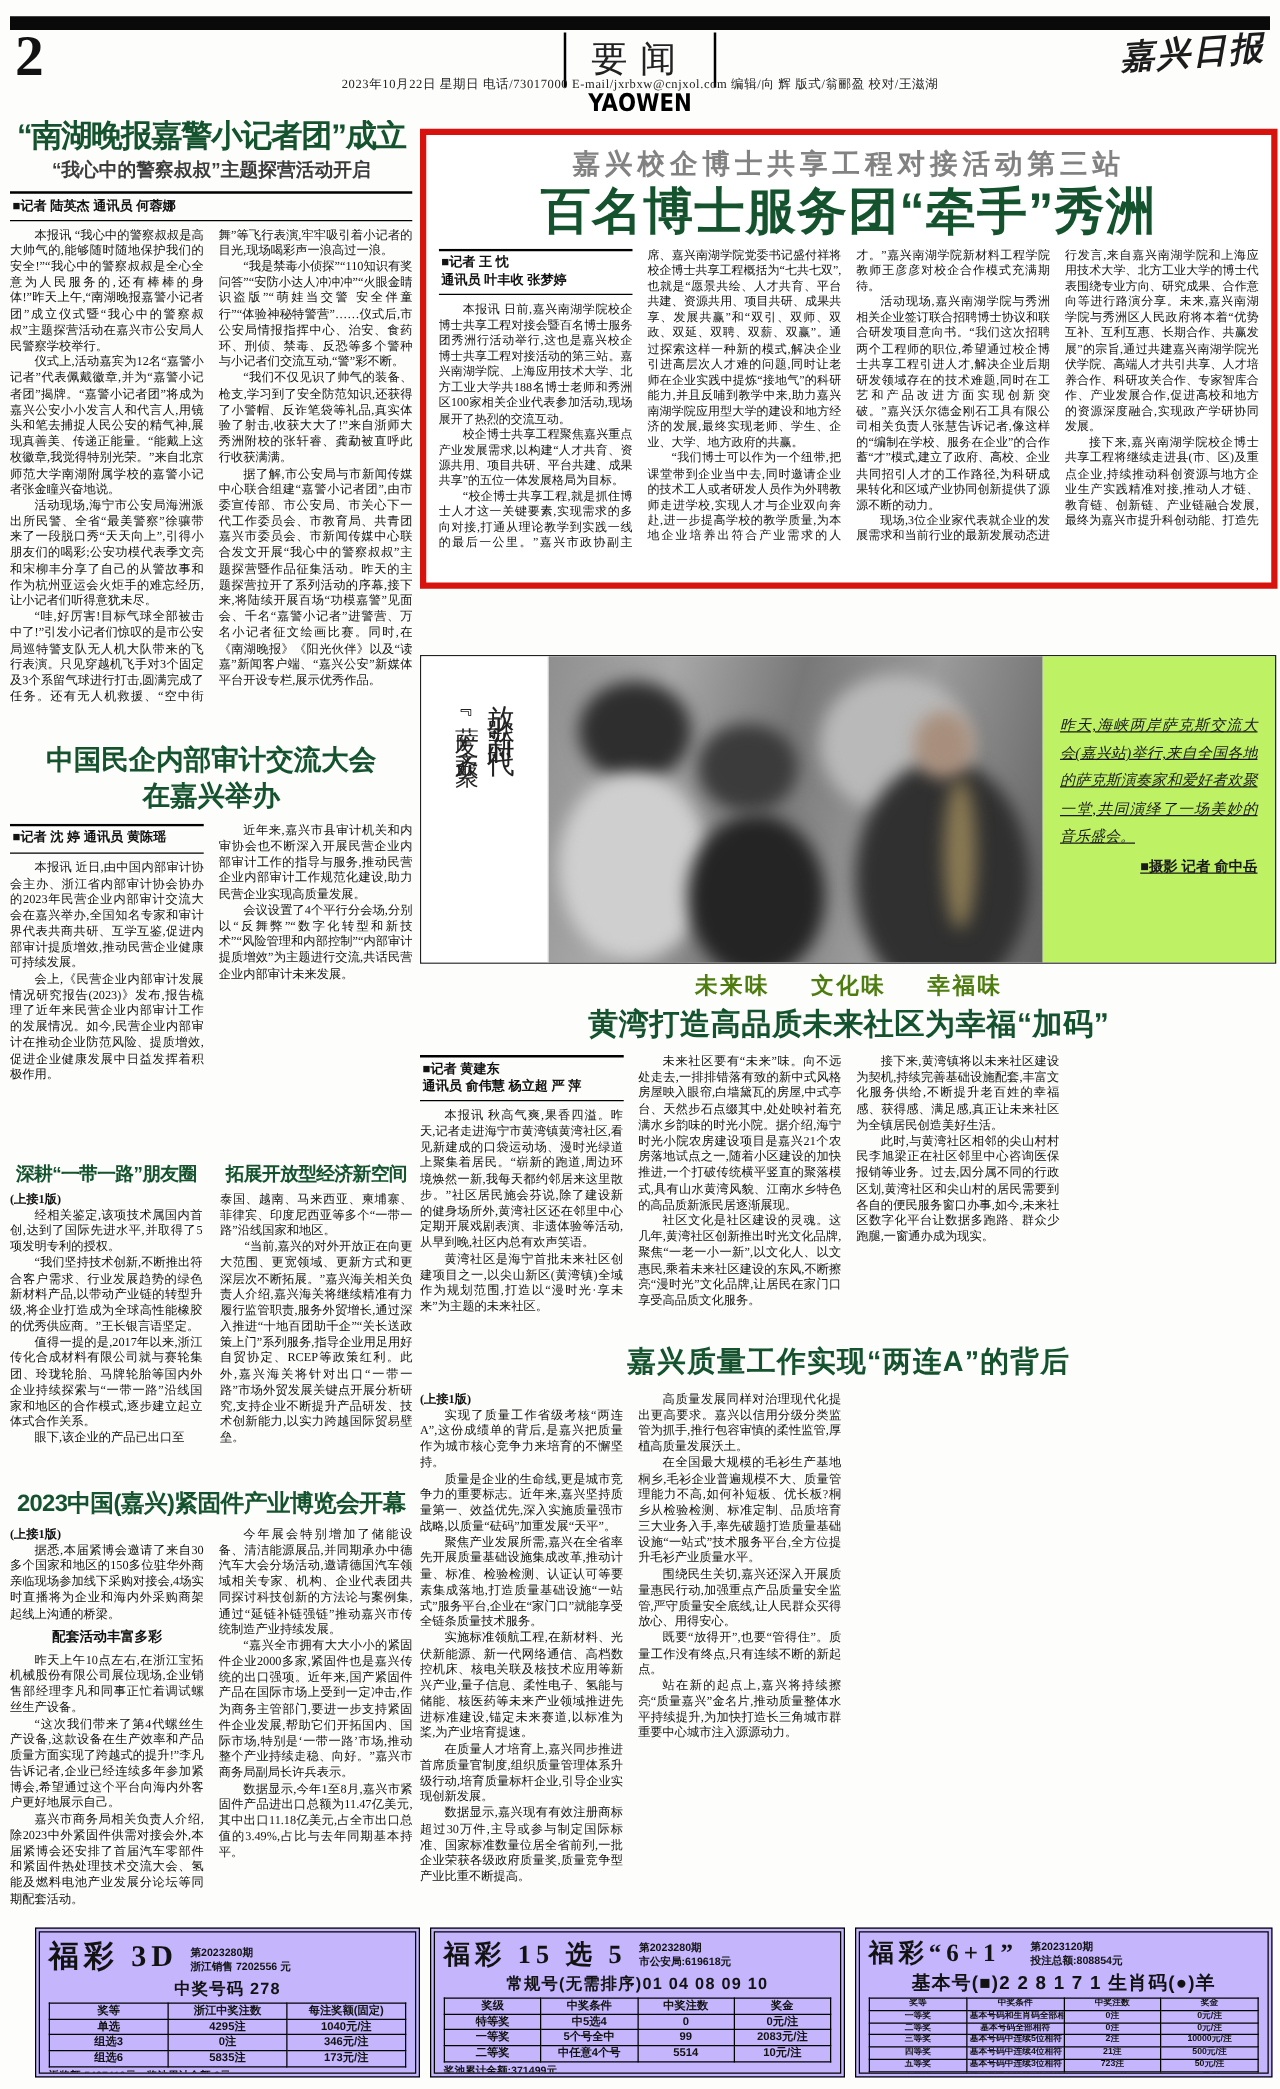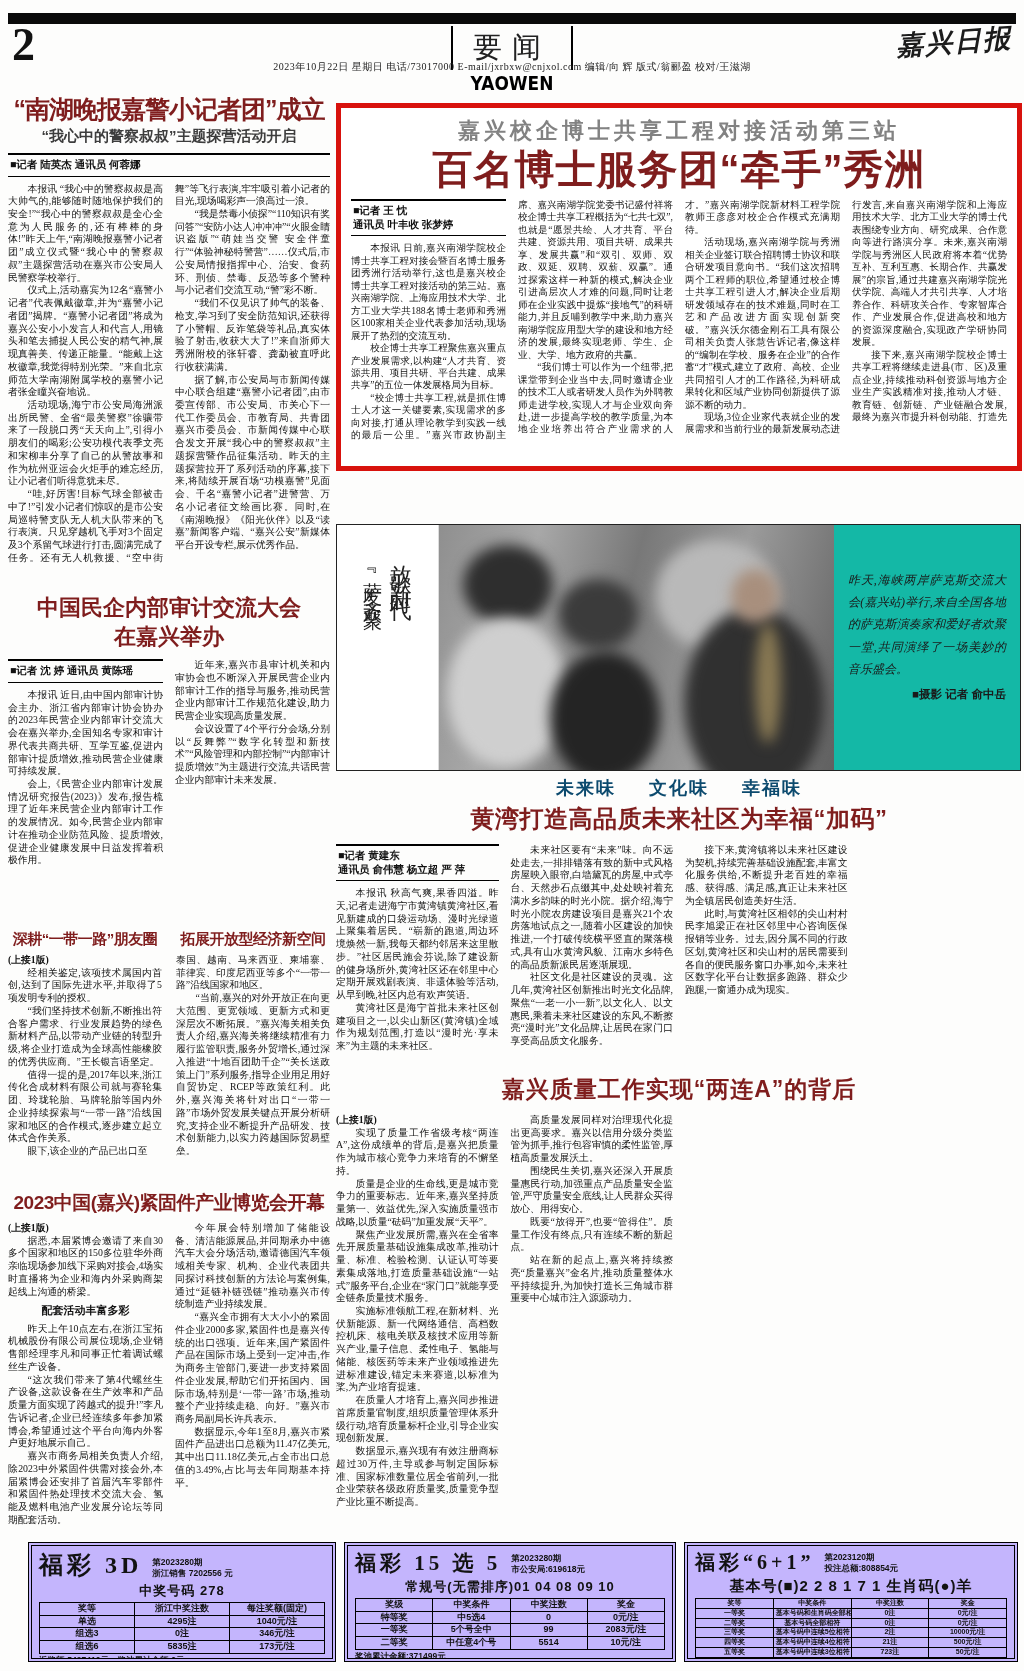--- a/index.html
+++ b/index.html
@@ -1,21 +1,21 @@
 <!DOCTYPE html>
 <html><head>
 <meta charset="utf-8">
 <style>
   html,body{margin:0;padding:0;}
   body{
     width:1024px;height:1671px;position:relative;background:#fdfdfc;
     font-family:"Liberation Serif","DejaVu Serif",serif;color:#121212;overflow:hidden;
   }
   .abs{position:absolute;box-sizing:border-box;}
-  .hl{font-family:"Liberation Sans","DejaVu Sans",sans-serif;font-weight:bold;color:#7f1d1d;}
+  .hl{font-family:"Liberation Sans","DejaVu Sans",sans-serif;font-weight:bold;color:#14532d;}
   
   .body-text{font-size:9.8px;line-height:1.3;text-align:justify;overflow:hidden;
     column-gap:12px;column-fill:auto;}
   .body-text p{margin:0;text-indent:2em;}
   .body-text p.marker{text-indent:0;font-weight:bold;}
   .body-text p.noindent{text-indent:0;}
   .inline-subhead{text-indent:0 !important;text-align:center;font-weight:bold;
     font-family:"Liberation Sans","DejaVu Sans",sans-serif;font-size:11px;margin:5px 0 !important;}
   .byline{font-family:"Liberation Sans","DejaVu Sans",sans-serif;font-size:10.5px;font-weight:bold;
     border-top:2.5px solid #000;border-bottom:1px solid #000;padding:3px 2px 4px;margin-bottom:6px;
@@ -37,41 +37,41 @@
   #main-article .headline{text-align:center;font-size:40px;letter-spacing:1px;margin-top:2px;line-height:1.05;}
   #main-article .body-text{margin-top:9px;height:246px;column-count:4;font-size:9.6px;}
   
   #photo-block{left:336px;top:524px;width:685px;height:247px;border:1px solid #222;display:flex;background:#fff;overflow:hidden;}
   #photo-caption-left{width:102px;background:#fff;border-right:1px solid #ddd;display:flex;justify-content:center;padding-top:22px;box-sizing:border-box;}
   .vcap{writing-mode:vertical-rl;font-family:"Liberation Serif",serif;color:#222;}
   .vcap .l1{display:block;font-size:22px;letter-spacing:9px;}
   .vcap .l2{display:block;font-size:19px;letter-spacing:6px;padding-top:14px;}
   #photo-image{flex:1;position:relative;background:linear-gradient(105deg,#8f8f8f 0%,#a8a8a8 22%,#787878 45%,#9b9b9b 68%,#606060 100%);overflow:hidden;}
   .blob{position:absolute;border-radius:50%;filter:blur(7px);}
-  #photo-caption-right{width:186px;background:#14b8a6;padding:44px 14px 0 14px;box-sizing:border-box;
-    font-size:12px;line-height:1.85;font-style:italic;color:#1a1a1a;text-align:justify;}
+  #photo-caption-right{width:186px;background:#bef264;padding:44px 14px 0 14px;box-sizing:border-box;
+    font-size:12px;line-height:1.85;font-style:italic;color:#1a1a1a;text-align:justify;text-decoration:underline;}
   #photo-caption-right .credit{font-style:normal;font-weight:bold;text-align:right;margin-top:4px;font-family:"Liberation Sans",sans-serif;font-size:11.5px;}
   
   #article-police{left:8px;top:96px;width:322px;height:492px;overflow:hidden;}
   #article-police .headline{font-size:25px;text-align:center;letter-spacing:-1px;line-height:1.1;}
   #article-police .subhead{font-size:15px;text-align:center;color:#3d3d3d;font-weight:bold;margin:3px 0 7px;}
   #article-police .body-text{height:392px;column-count:2;}
   #article-audit{left:8px;top:594px;width:322px;height:312px;overflow:hidden;}
   #article-audit .headline{font-size:22px;text-align:center;line-height:1.3;}
   #article-audit .body-text{height:218px;column-count:2;margin-top:8px;}
   #article-beltroad{left:8px;top:930px;width:322px;height:256px;}
   .beltcol{position:absolute;top:0;width:154px;height:256px;overflow:hidden;}
   .beltcol .headline{font-size:15px;text-align:center;letter-spacing:-0.5px;margin-bottom:5px;white-space:nowrap;}
   .beltcol .body-text{height:225px;}
   #article-fastener{left:8px;top:1190px;width:322px;height:346px;overflow:hidden;}
   #article-fastener .headline{font-size:19px;text-align:center;letter-spacing:-0.5px;margin-bottom:6px;}
   #article-fastener .body-text{height:312px;column-count:2;}
   
   #article-huangwan{left:336px;top:776px;width:686px;height:292px;overflow:hidden;}
-  #article-huangwan .kicker{text-align:center;font-size:18px;color:#0c4a6e;word-spacing:26px;letter-spacing:2px;}
+  #article-huangwan .kicker{text-align:center;font-size:18px;color:#4d7c0f;word-spacing:26px;letter-spacing:2px;}
   #article-huangwan .headline{text-align:center;font-size:24px;margin:3px 0 9px;letter-spacing:0.5px;}
   #article-huangwan .body-text{height:222px;column-count:4;}
   
   #article-quality{left:336px;top:1074px;width:686px;height:460px;overflow:hidden;}
   #article-quality .headline{text-align:center;font-size:23px;margin-bottom:9px;letter-spacing:1px;}
   #article-quality .body-text{height:416px;column-count:4;}
   
   .lotto{position:absolute;top:1542px;height:120px;border:4px double #000;background:#c4b5fd;
     padding:3px 7px;overflow:hidden;font-family:"Liberation Sans","DejaVu Sans",sans-serif;box-sizing:border-box;}
   .lotto .trow{display:flex;align-items:flex-end;gap:10px;}
@@ -223,20 +223,21 @@
   <div class="headline hl">嘉兴质量工作实现“两连A”的背后</div>
   <div class="body-text">
     <p class="marker">(上接1版)</p>
     <p>实现了质量工作省级考核“两连A”,这份成绩单的背后,是嘉兴把质量作为城市核心竞争力来培育的不懈坚持。</p>
     <p>质量是企业的生命线,更是城市竞争力的重要标志。近年来,嘉兴坚持质量第一、效益优先,深入实施质量强市战略,以质量“砝码”加重发展“天平”。</p>
     <p>聚焦产业发展所需,嘉兴在全省率先开展质量基础设施集成改革,推动计量、标准、检验检测、认证认可等要素集成落地,打造质量基础设施“一站式”服务平台,企业在“家门口”就能享受全链条质量技术服务。</p>
     <p>实施标准领航工程,在新材料、光伏新能源、新一代网络通信、高档数控机床、核电关联及核技术应用等新兴产业,量子信息、柔性电子、氢能与储能、核医药等未来产业领域推进先进标准建设,锚定未来赛道,以标准为桨,为产业培育提速。</p>
     <p>在质量人才培育上,嘉兴同步推进首席质量官制度,组织质量管理体系升级行动,培育质量标杆企业,引导企业实现创新发展。</p>
     <p>数据显示,嘉兴现有有效注册商标超过30万件,主导或参与制定国际标准、国家标准数量位居全省前列,一批企业荣获各级政府质量奖,质量竞争型产业比重不断提高。</p>
     <p>高质量发展同样对治理现代化提出更高要求。嘉兴以信用分级分类监管为抓手,推行包容审慎的柔性监管,厚植高质量发展沃土。</p>
+    <p>在全国最大规模的毛衫生产基地桐乡,毛衫企业普遍规模不大、质量管理能力不高,如何补短板、优长板?桐乡从检验检测、标准定制、品质培育三大业务入手,率先破题打造质量基础设施“一站式”技术服务平台,全方位提升毛衫产业质量水平。</p>
     <p>围绕民生关切,嘉兴还深入开展质量惠民行动,加强重点产品质量安全监管,严守质量安全底线,让人民群众买得放心、用得安心。</p>
     <p>既要“放得开”,也要“管得住”。质量工作没有终点,只有连续不断的新起点。</p>
     <p>站在新的起点上,嘉兴将持续擦亮“质量嘉兴”金名片,推动质量整体水平持续提升,为加快打造长三角城市群重要中心城市注入源源动力。</p>
   </div>
 </div>
 
 <div class="lotto" id="lotto-3d" style="left:28px;width:308px;">
   <div class="trow">
     <span class="lname">福彩 3D</span>
     <span class="lmeta">

